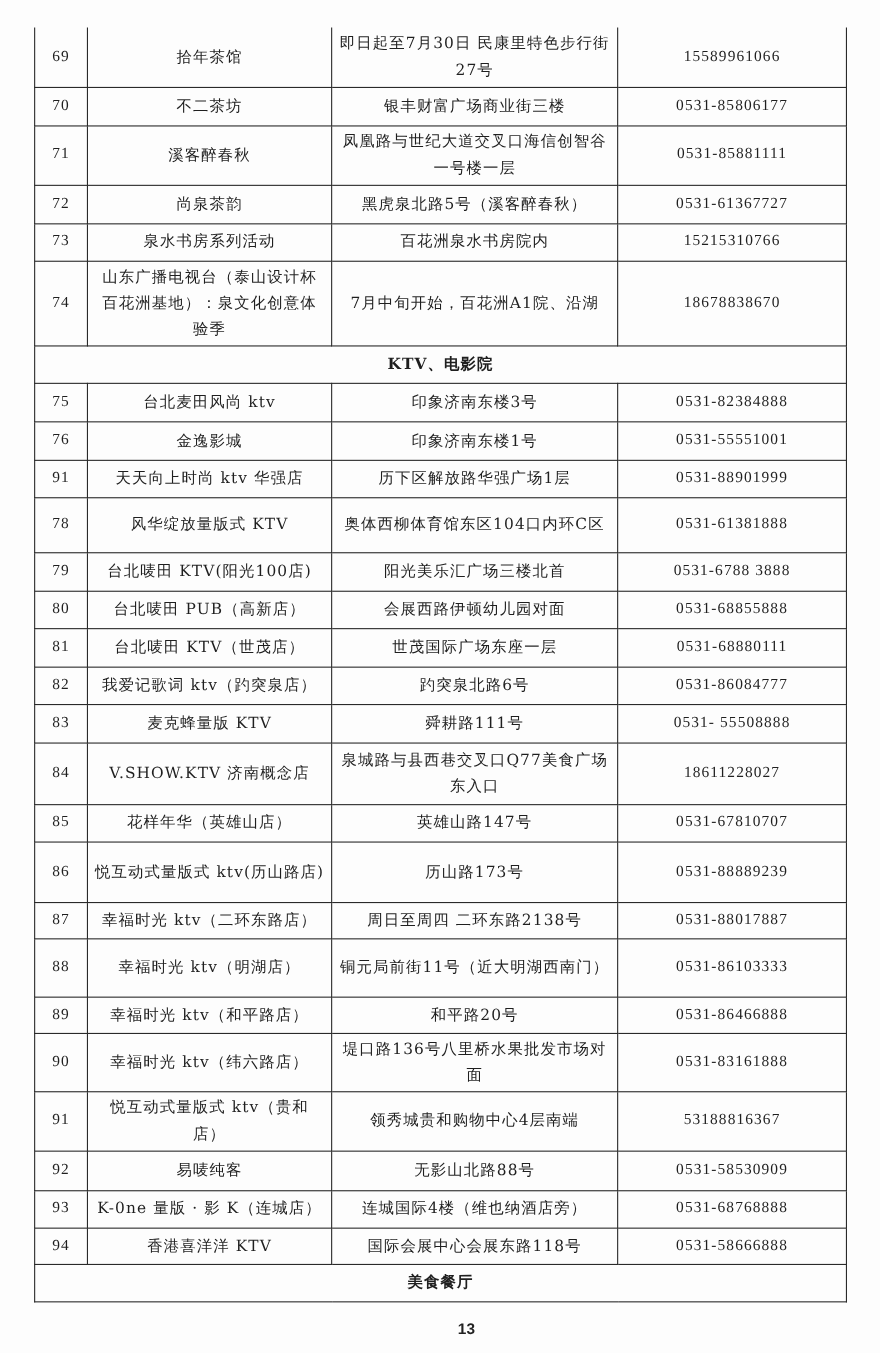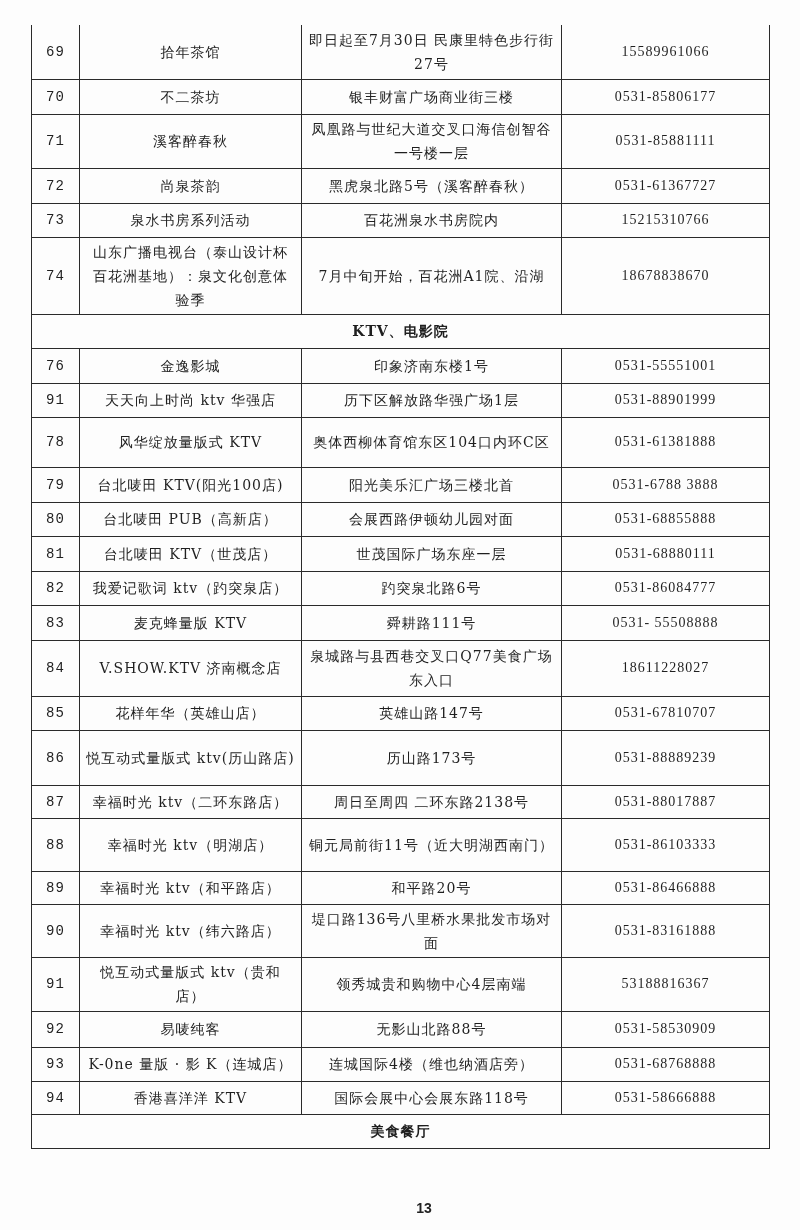--- a/index.html
+++ b/index.html
@@ -36,21 +36,21 @@
       font-size: 14px;
       line-height: 24px;
       padding: 0 6px;
       letter-spacing: 1px;
       color: #1f1f1f;
     }
     table.listing tr.first td {
       border-top: none;
     }
     td.num {
-      font-family: Liberation Mono, monospace;
+      font-family: Liberation Serif, serif;
       font-size: 15px;
       letter-spacing: 0;
     }
     td.phone {
       font-family: "Liberation Serif", serif;
       font-size: 15px;
       letter-spacing: 0;
     }
     td.section {
       font-weight: bold;
@@ -119,20 +119,26 @@
           <td class="phone">18678838670</td>
         </tr>
       </tbody>
     <tbody>
       <tr style="height:34px">
         <td colspan="4" class="section">KTV、电影院</td>
       </tr>
     </tbody>
     <tbody id="tbody-ktv">
         <tr style="height: 35px;">
+          <td class="num">75</td>
+          <td class="name">台北麦田风尚 ktv</td>
+          <td class="addr">印象济南东楼3号</td>
+          <td class="phone">0531-82384888</td>
+        </tr>
+        <tr style="height: 35px;">
           <td class="num">76</td>
           <td class="name">金逸影城</td>
           <td class="addr">印象济南东楼1号</td>
           <td class="phone">0531-55551001</td>
         </tr>
         <tr style="height: 34px;">
           <td class="num">91</td>
           <td class="name">天天向上时尚 ktv 华强店</td>
           <td class="addr">历下区解放路华强广场1层</td>
           <td class="phone">0531-88901999</td>

